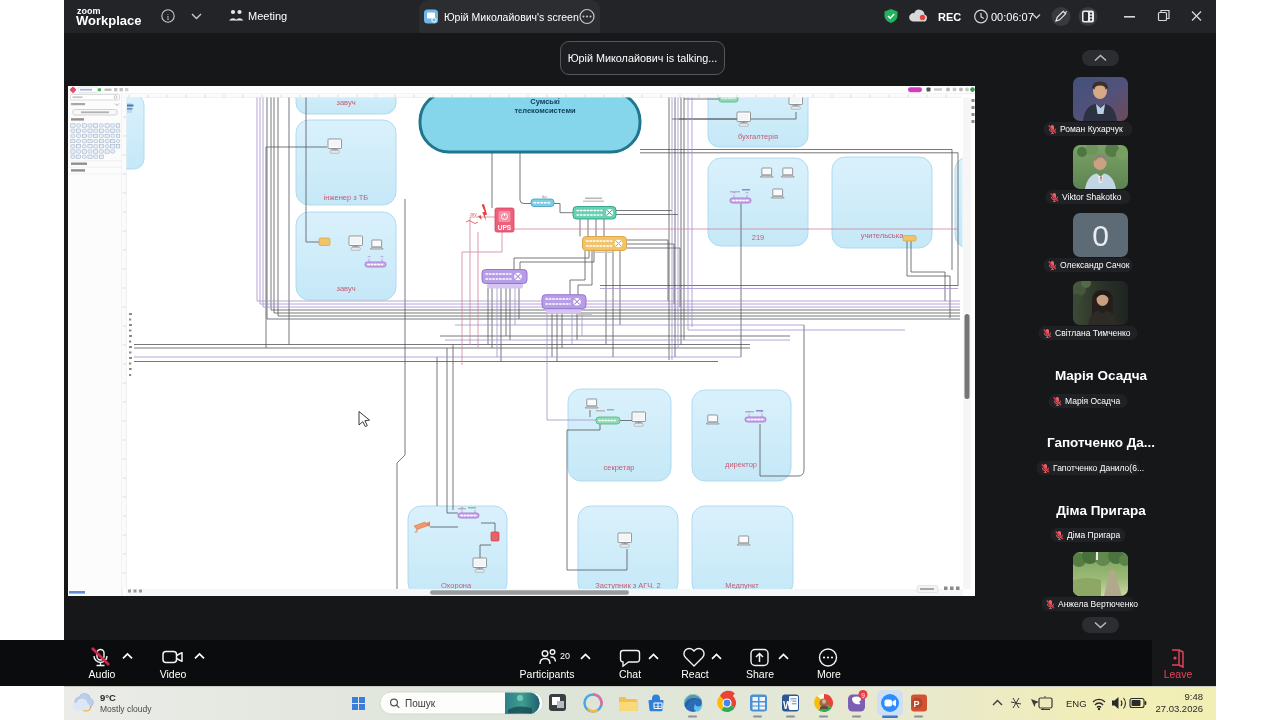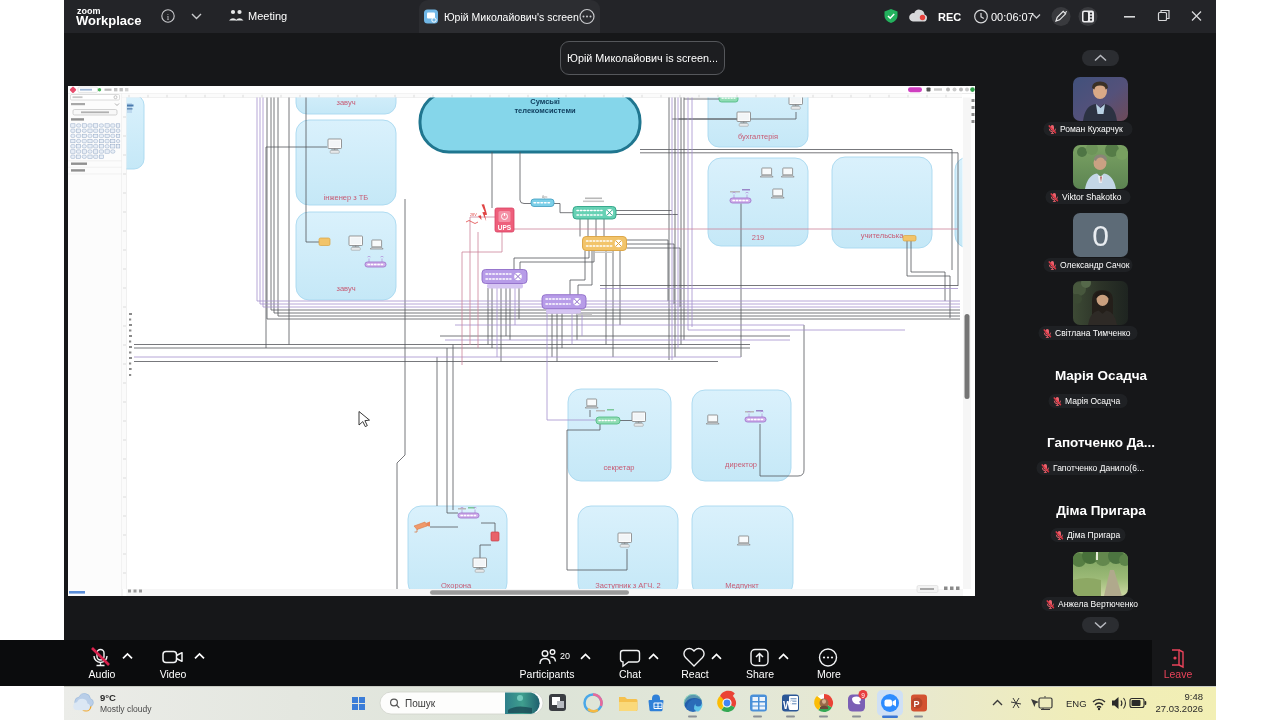--- a/index.html
+++ b/index.html
@@ -59,21 +59,21 @@
 <g fill="#2a2b2e">
       <circle cx="1091" cy="13.5" r="1.1"></circle>
       <circle cx="1091" cy="16.6" r="1.1"></circle>
       <circle cx="1091" cy="19.7" r="1.1"></circle>
     </g>
 <rect x="1124" y="16" width="11" height="1.6" fill="#d7d8da"></rect>
 <rect x="1158.5" y="12.5" width="8" height="8" rx="1" fill="none" stroke="#d7d8da" stroke-width="1.2"></rect>
 <path d="M1161 12.5 v-2 h8 v8 h-2" fill="none" stroke="#d7d8da" stroke-width="1.2"></path>
 <path d="M1192 11.5 l9 9 m0 -9 l-9 9" stroke="#d7d8da" stroke-width="1.3"></path>
 </svg>
-<div id="toast" class="abs">Юрій Миколайович is screen...</div>
+<div id="toast" class="abs">Юрій Миколайович is talking...</div>
 <div id="sharewin" class="abs" style="left:68px"></div>
 <svg class="abs" style="left:68px;top:86px" width="907" height="510" viewBox="68 86 907 510">
 <defs>
 <linearGradient id="rg" x1="0" y1="0" x2="0" y2="1">
 <stop offset="0" stop-color="#daf1fc"></stop>
         <stop offset="1" stop-color="#c5e8f7"></stop>
 </linearGradient>
 <clipPath id="cv">
         <rect x="126.5" y="97.5" width="836" height="491.5"></rect>
       </clipPath>

